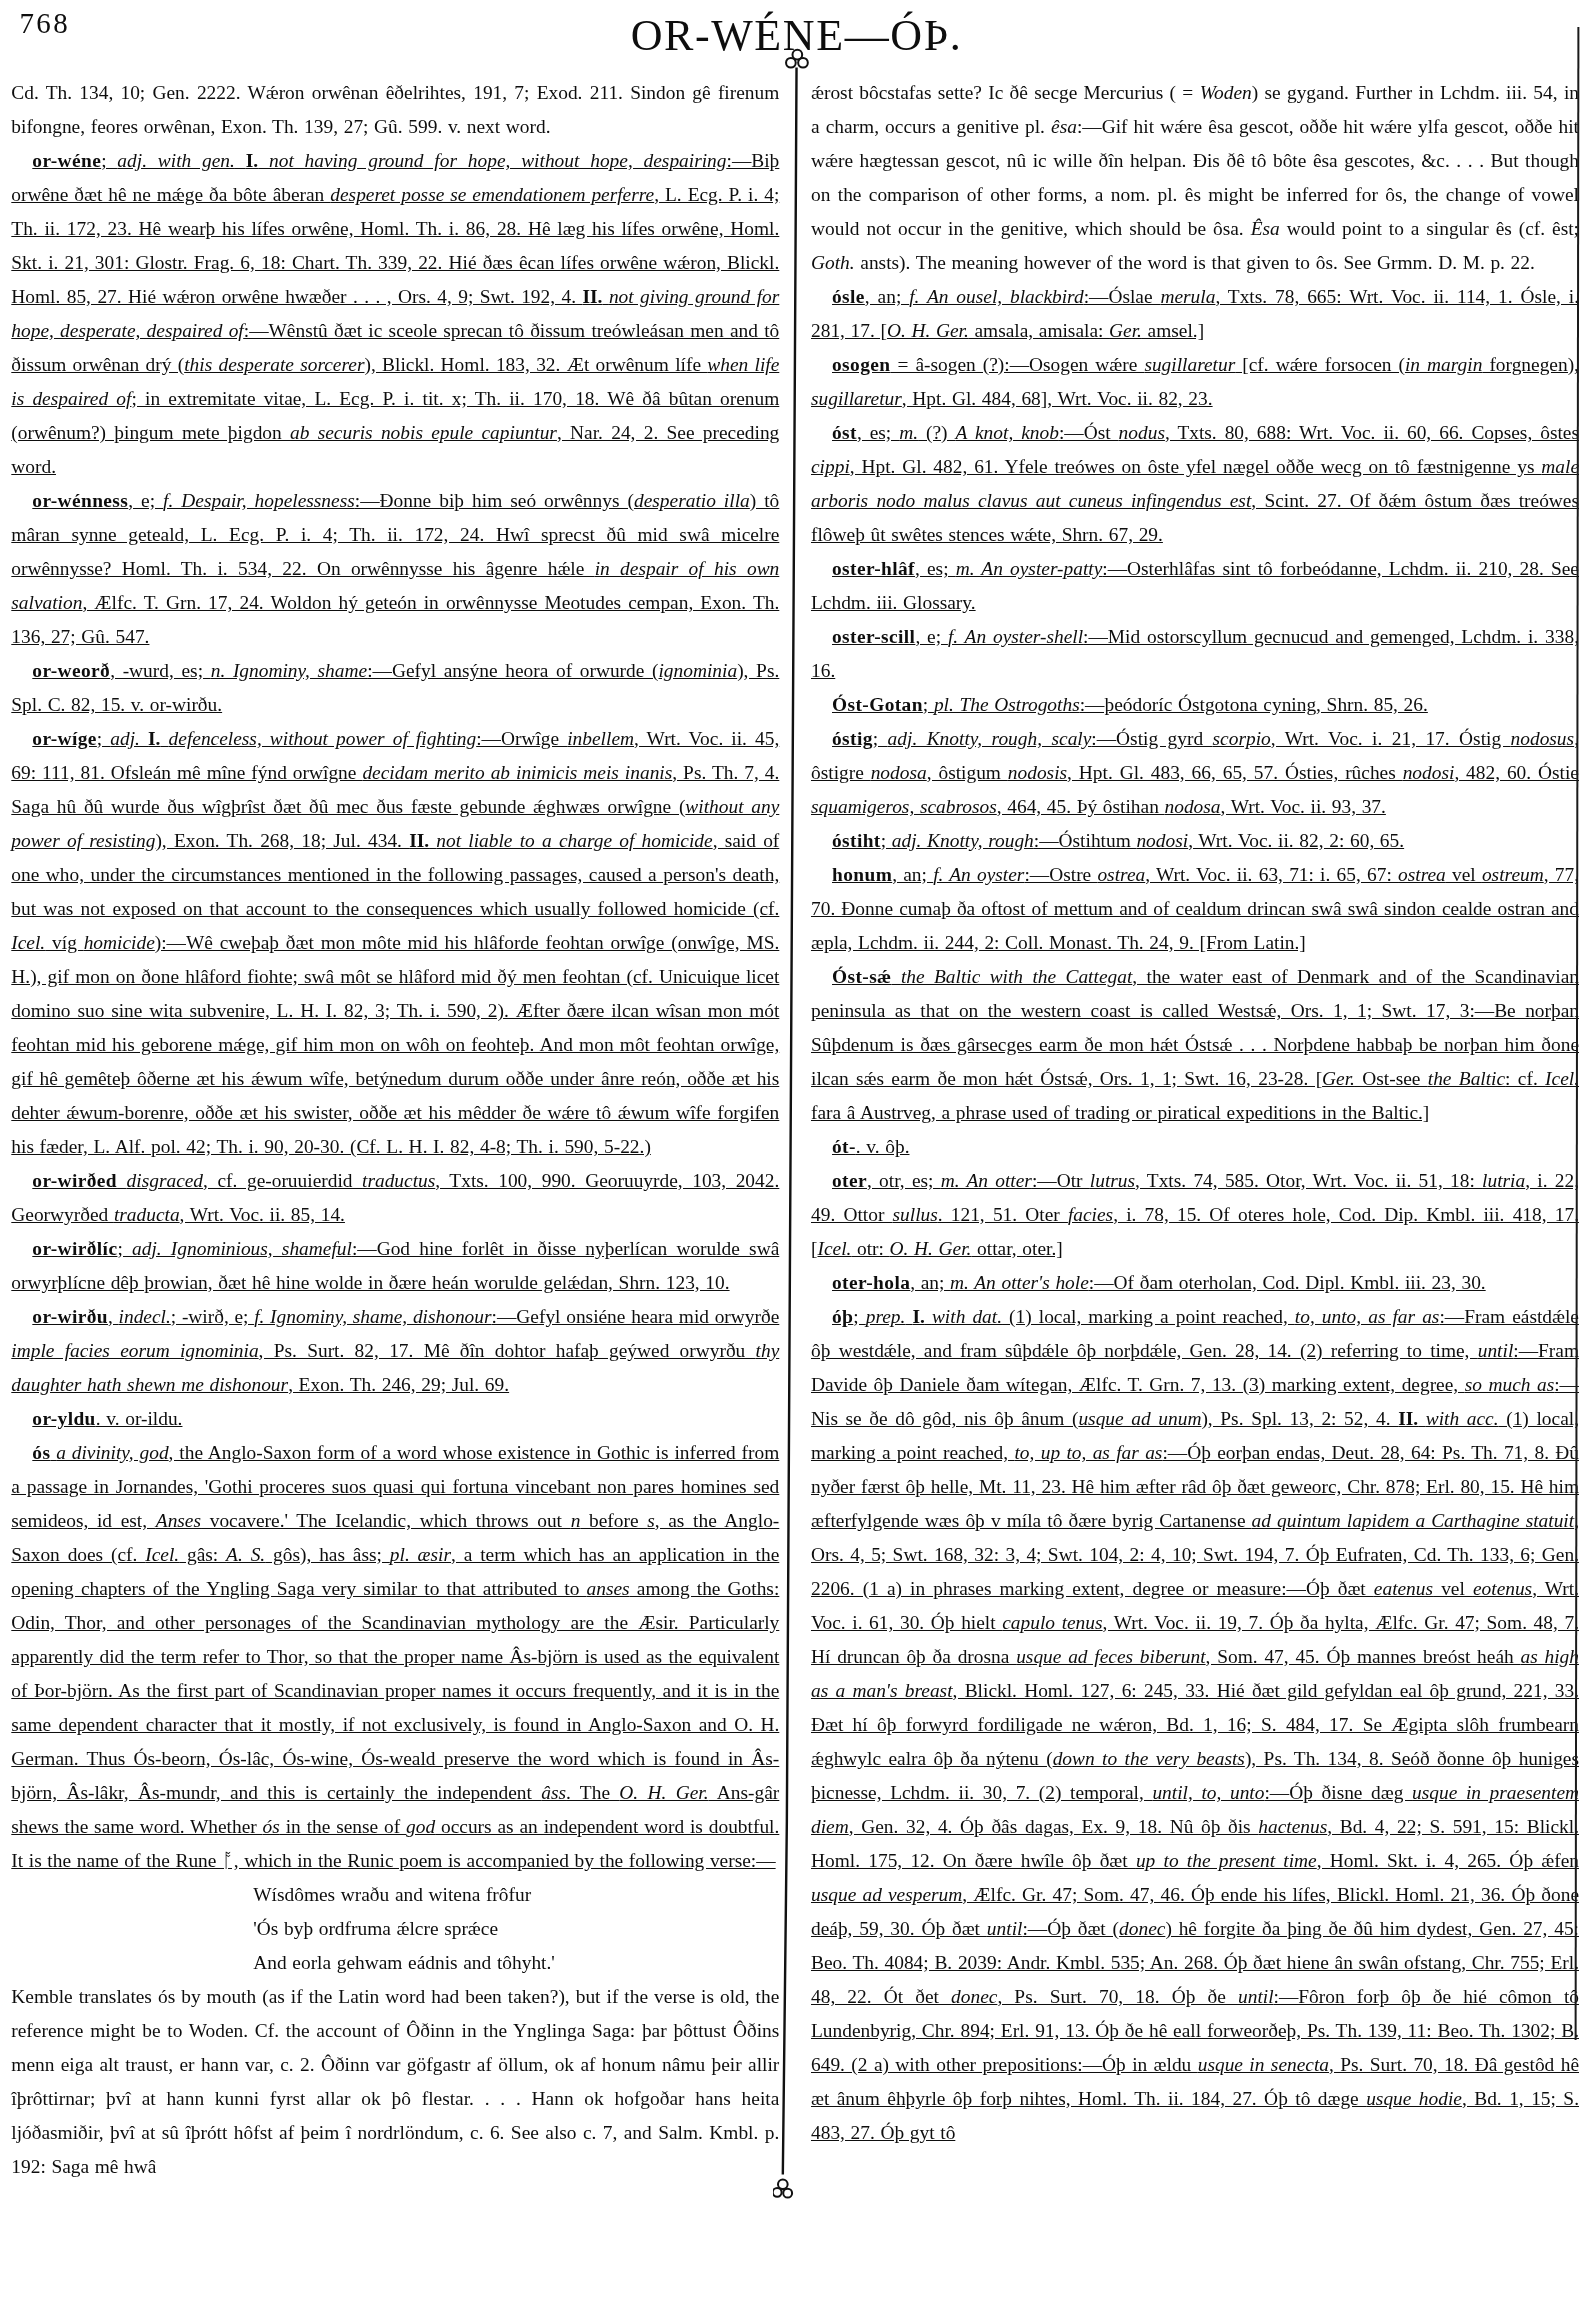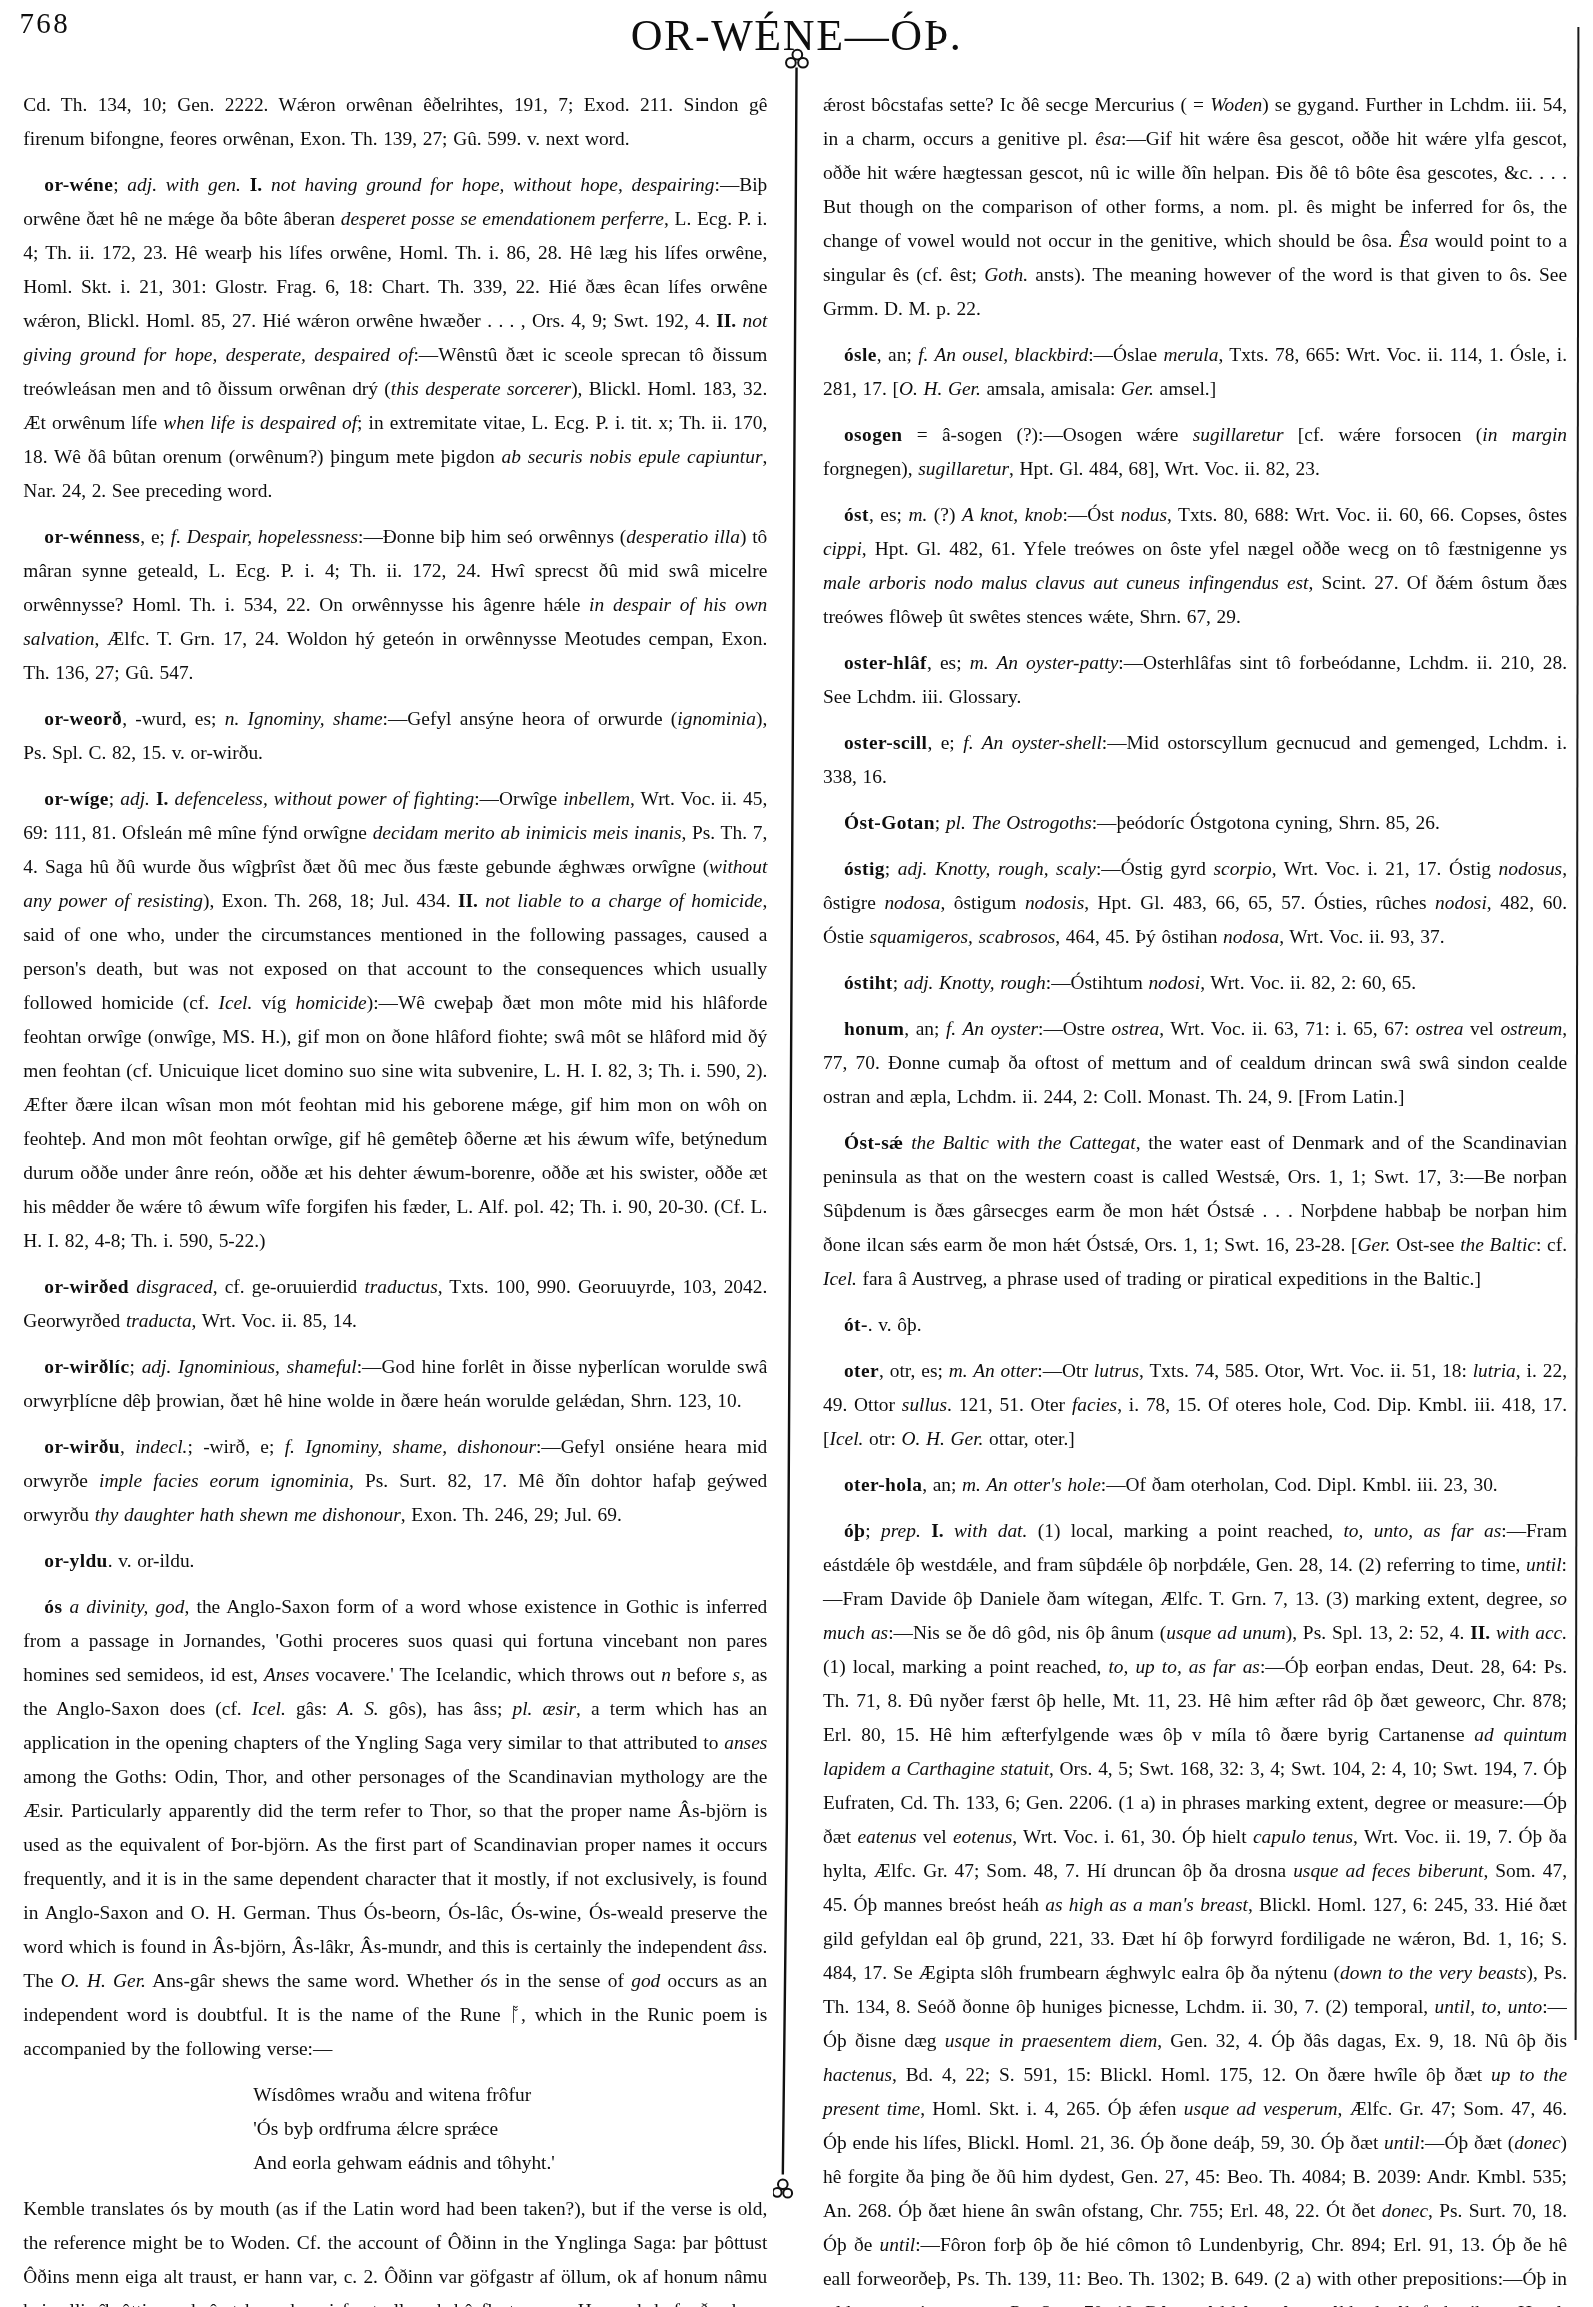--- a/index.html
+++ b/index.html
@@ -15,22 +15,22 @@
     position:absolute;left:0;right:0;top:9.7px;text-align:center;
     font-size:44px;letter-spacing:1.6px;
   }
   .col{
     position:absolute;top:76px;width:768px;
     font-size:19.4px;line-height:34px;text-align:justify;
     word-spacing:0.8px;
   }
   #col-left{left:11.3px;}
   #col-right{left:811px;}
-  .col p{margin:12px;}
-  p.entry{text-indent:21px;}
+  .col p{margin:0;}
+  p.entry{text-indent:21px;text-decoration:underline;}
   p.continuation{text-indent:0;}
   .hw{font-weight:bold;letter-spacing:0.4px;}
   .verse{padding-left:242px;text-align:left;}
   .verse .vline{white-space:nowrap;}
   p.attribution{text-align:right;padding-right:24px;}
   .divider-svg{position:absolute;left:773px;top:45px;}
   .edge-line{
     position:absolute;left:1576px;top:27.4px;width:1.6px;height:2013px;
     background:#1a1a1a;transform:rotate(0.08deg);
   }

